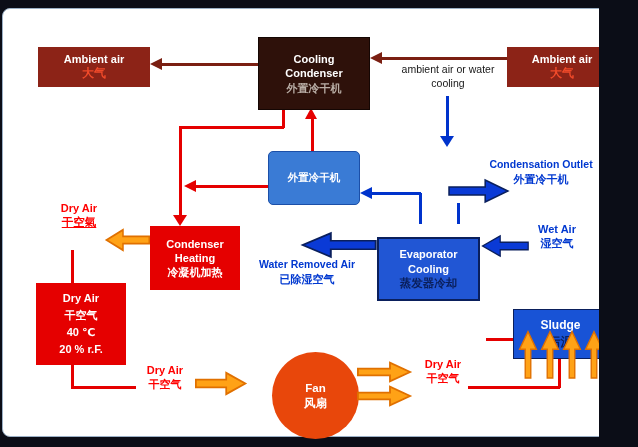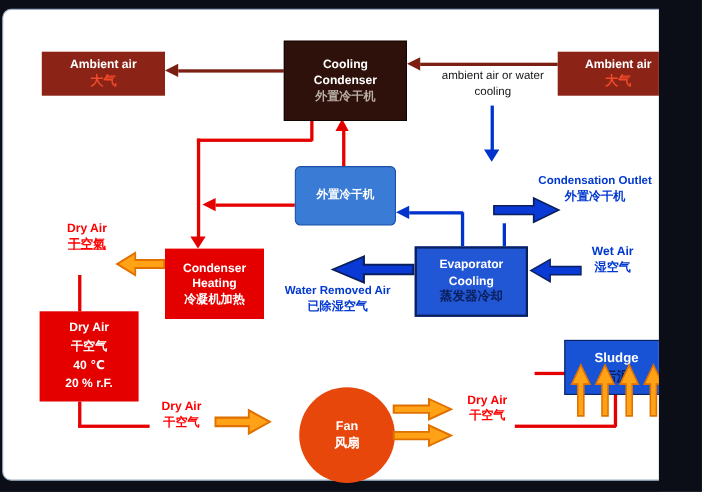--- a/index.html
+++ b/index.html
@@ -8,21 +8,21 @@
   .canvas { position:relative; width:599px; height:447px; background:var(--bg-outer); overflow:hidden; }
   .slide { position:absolute; left:2px; top:8px; width:630px; height:429px; background:var(--slide-bg);
            border:1.5px solid var(--slide-border); border-radius:8px; }
   .box { position:absolute; display:flex; flex-direction:column; align-items:center; justify-content:center;
          text-align:center; font-weight:bold; line-height:1.3; }
   .maroon { background:var(--maroon); color:#fff; font-size:11px; }
   .maroon .zh { color:var(--maroon-zh); font-size:12px; }
   .darkbox { background:var(--dark-box); color:#fff; font-size:11px; border:1px solid #140603; padding:0 14px; }
   .darkbox .zh { color:var(--dark-box-zh); font-size:11px; }
   .bluebox { background:var(--compressor-blue); color:#fff; font-size:10.5px; border-radius:5px; border:1px solid #1b4fa8; }
-  .evap { background:var(--evap-blue); border:2px solid var(--navy); color:#fff; font-size:11px; }
+  .evap { background:var(--evap-blue); border:2px solid var(--navy); color:#fff; font-size:11px;margin-top:13px; }
   .evap .zh { color:var(--navy); font-size:11.5px;text-align:right; }
   .redbox { background:var(--red); color:#fff; font-size:11px; }
   .sludgebox { background:var(--sludge-blue); border:1.5px solid var(--navy); color:#fff; font-size:12px; }
   .sludgebox .zh { color:var(--navy); font-size:12.5px; }
   .fanbox { border-radius:50%; background:var(--fan-orange); color:#fff; font-size:11.5px; }
   .lab { position:absolute; text-align:center; font-weight:bold; line-height:1.3; font-size:10.5px; }
   .lab.red { color:var(--red-text); }
   .lab.blue { color:var(--blue-text); }
   .lab.black { color:#161616; font-weight:normal; font-size:10.5px; }
   .hl, .vl { position:absolute; }

